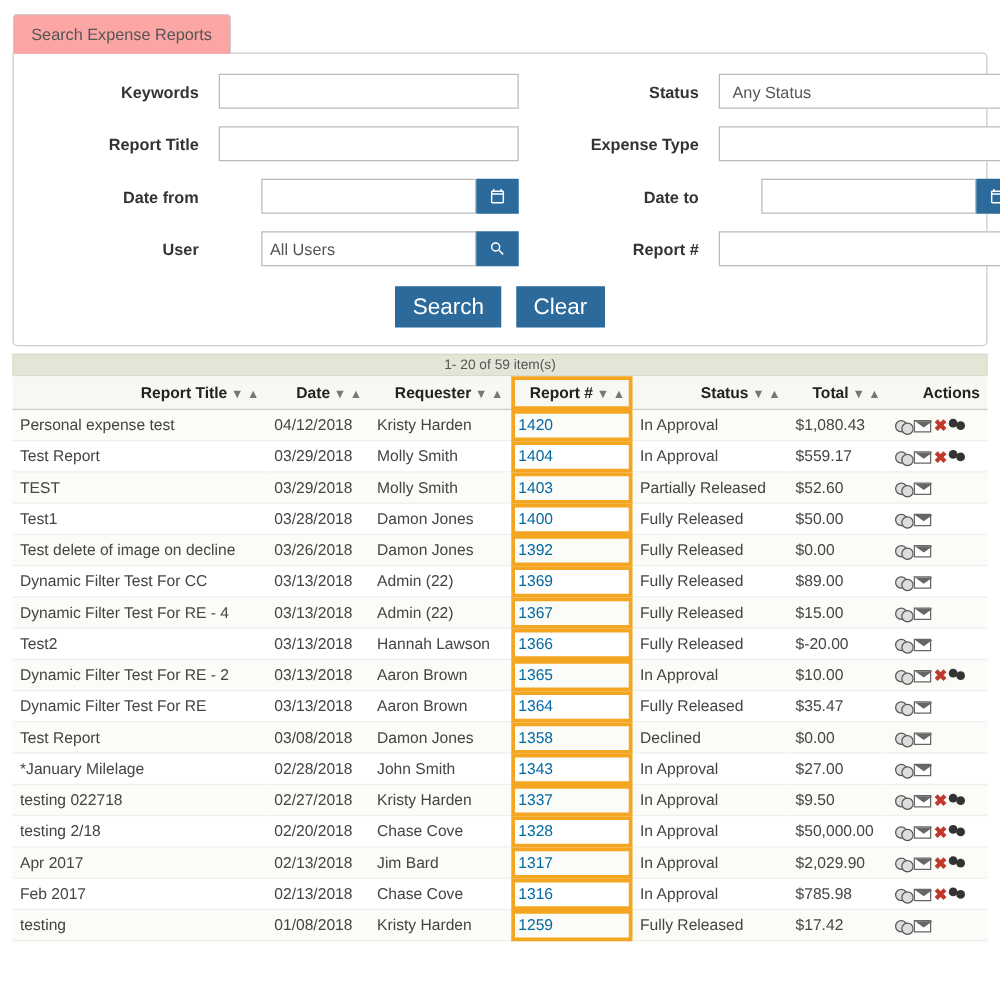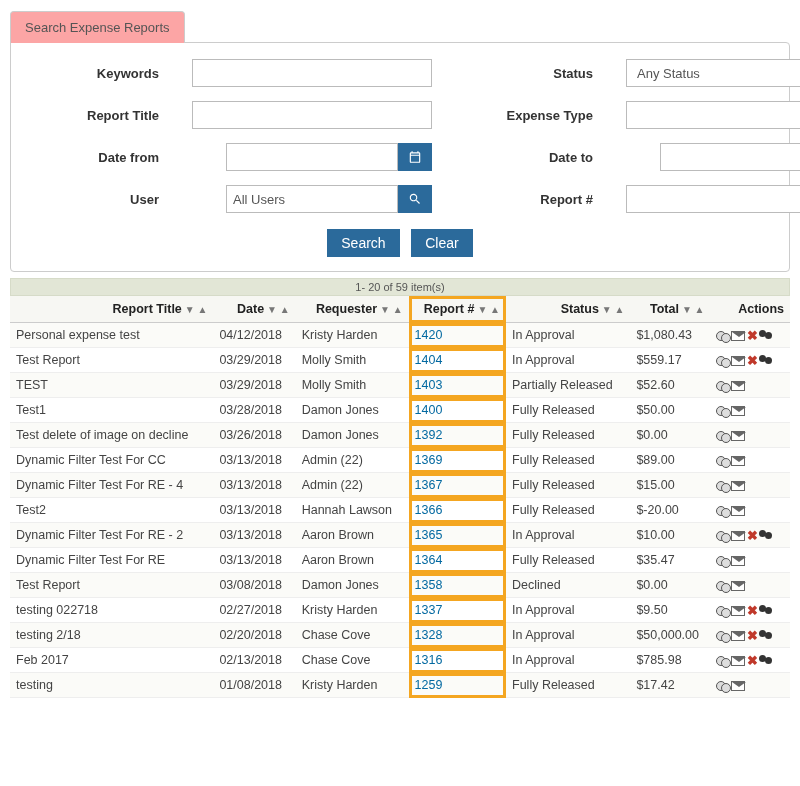--- a/index.html
+++ b/index.html
@@ -24,21 +24,21 @@
     top: 1px;
   }
   .panel {
     border: 1px solid #ccc;
     border-radius: 0 4px 4px 4px;
     padding: 16px 14px 14px;
   }
   .search-grid {
     display: grid;
     grid-template-columns: 140px 240px 140px 240px;
-    gap: 14px 27px;
+    gap: 14px 10px;
     align-items: center;
   }
   .lbl {
     text-align: right;
     color: #333;
     font-weight: bold;
     font-size: 13px;
     padding-right: 6px;
   }
   input[type=text], select {
@@ -62,21 +62,21 @@
     align-items:center;
     justify-content:center;
     cursor:pointer;
   }
   .ibtn svg { width:14px; height:14px; fill:#fff; }
   .btn {
     background:#2b6a9b;
     color:#fff;
     border:none;
     padding:6px 14px;
-    font-size:14px;
+    font-size:18px;
     cursor:pointer;
   }
   .btn-row { text-align:center; margin-top:16px; }
   .btn-row .btn { margin:0 4px; }
   .count-bar {
     background:#e2e6d6;
     color:#555;
     font-size:11px;
     padding:2px 4px;
     margin-top:6px;
@@ -308,38 +308,56 @@
       <tr>
         <td>Test Report</td>
         <td>03/08/2018</td>
         <td>Damon Jones</td>
         <td class="link report-col-highlight">1358</td>
         <td>Declined</td>
         <td class="total">$0.00</td>
         <td class="actions"><span class="action-icon ic-coins"></span><span class="action-icon ic-env"></span></td>
       </tr>
       <tr>
+        <td>*January Milelage</td>
+        <td>02/28/2018</td>
+        <td>John Smith</td>
+        <td class="link report-col-highlight">1343</td>
+        <td>In Approval</td>
+        <td class="total">$27.00</td>
+        <td class="actions"><span class="action-icon ic-coins"></span><span class="action-icon ic-env"></span></td>
+      </tr>
+      <tr>
         <td>testing 022718</td>
         <td>02/27/2018</td>
         <td>Kristy Harden</td>
         <td class="link report-col-highlight">1337</td>
         <td>In Approval</td>
         <td class="total">$9.50</td>
         <td class="actions"><span class="action-icon ic-coins"></span><span class="action-icon ic-env"></span><span class="action-icon ic-x">✖</span><span class="action-icon ic-users"></span></td>
       </tr>
       <tr>
         <td>testing 2/18</td>
         <td>02/20/2018</td>
         <td>Chase Cove</td>
         <td class="link report-col-highlight">1328</td>
         <td>In Approval</td>
         <td class="total">$50,000.00</td>
         <td class="actions"><span class="action-icon ic-coins"></span><span class="action-icon ic-env"></span><span class="action-icon ic-x">✖</span><span class="action-icon ic-users"></span></td>
       </tr>
       <tr>
+        <td>Apr 2017</td>
+        <td>02/13/2018</td>
+        <td>Jim Bard</td>
+        <td class="link report-col-highlight">1317</td>
+        <td>In Approval</td>
+        <td class="total">$2,029.90</td>
+        <td class="actions"><span class="action-icon ic-coins"></span><span class="action-icon ic-env"></span><span class="action-icon ic-x">✖</span><span class="action-icon ic-users"></span></td>
+      </tr>
+      <tr>
         <td>Feb 2017</td>
         <td>02/13/2018</td>
         <td>Chase Cove</td>
         <td class="link report-col-highlight">1316</td>
         <td>In Approval</td>
         <td class="total">$785.98</td>
         <td class="actions"><span class="action-icon ic-coins"></span><span class="action-icon ic-env"></span><span class="action-icon ic-x">✖</span><span class="action-icon ic-users"></span></td>
       </tr>
       <tr>
         <td>testing</td>

